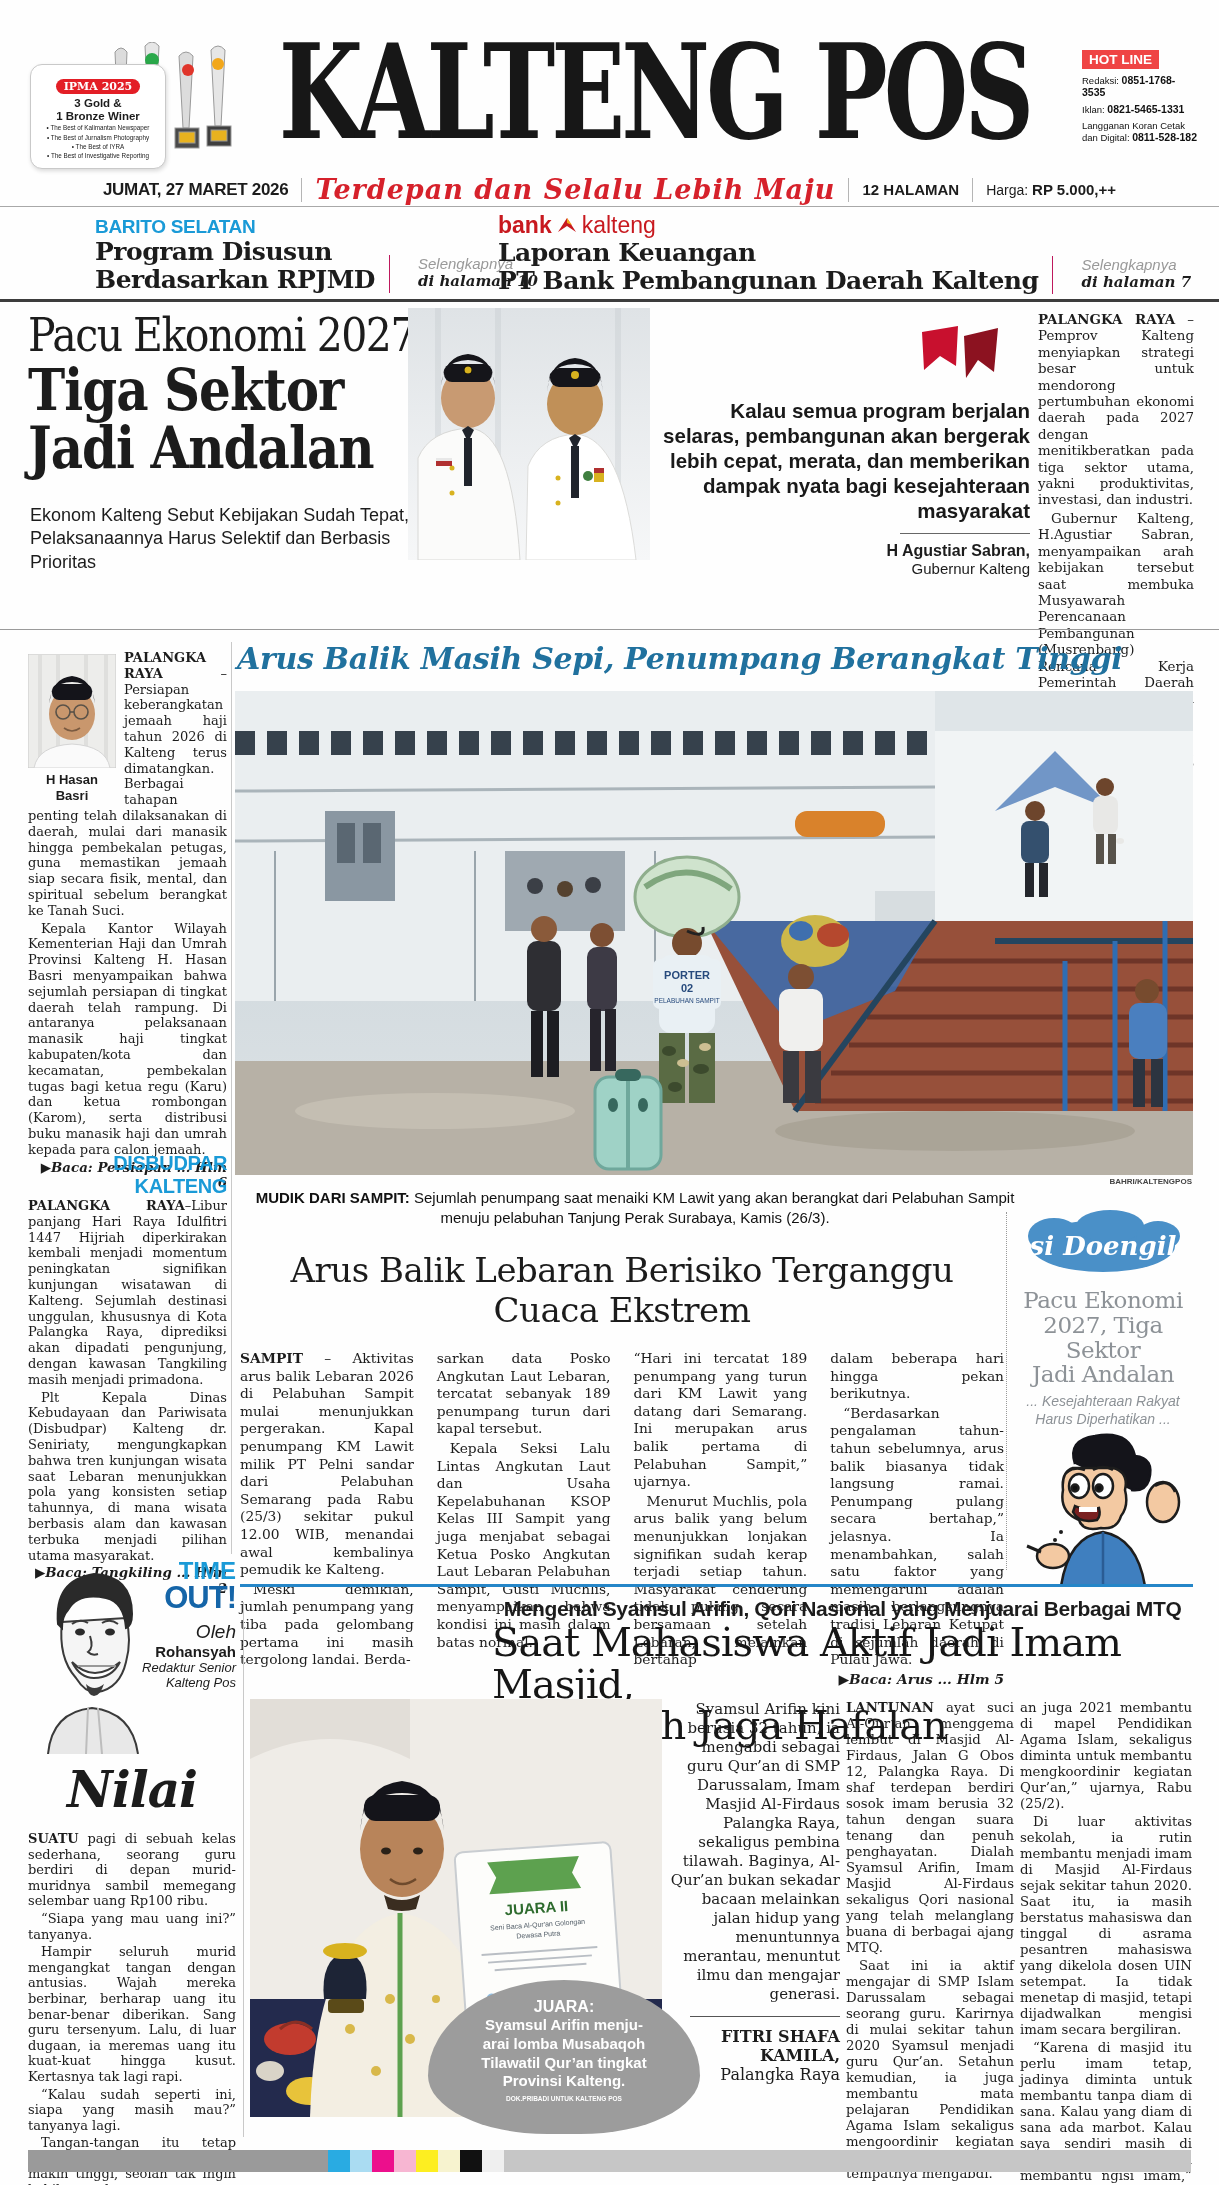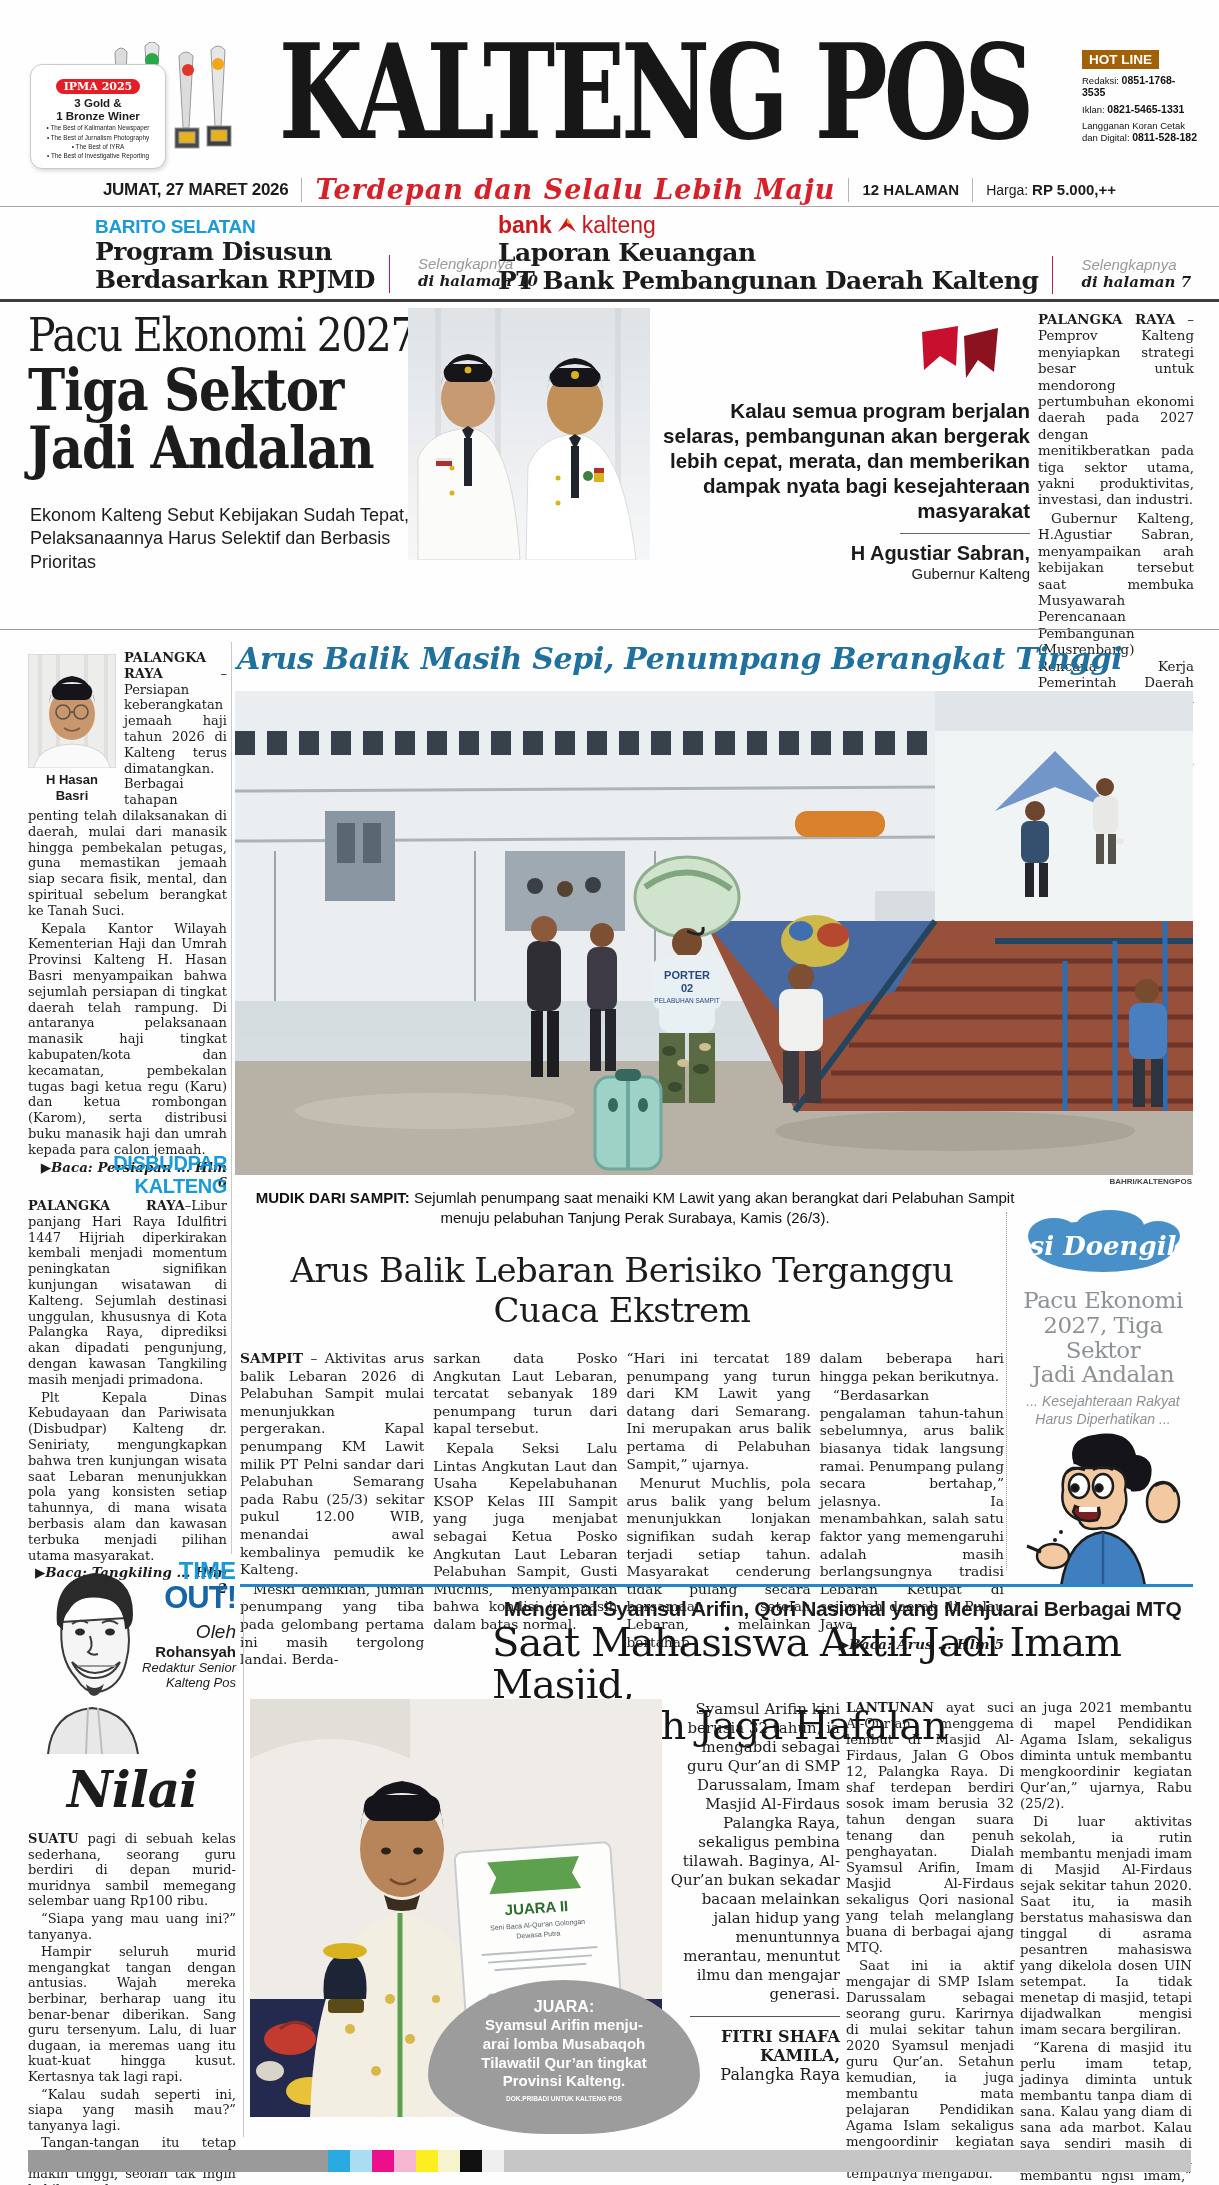--- a/index.html
+++ b/index.html
@@ -18,21 +18,21 @@
               border-radius:12px;padding:10px 6px 8px;text-align:center;box-shadow:1px 2px 4px rgba(0,0,0,.15);z-index:2;}
   .award-badge{display:inline-block;background:#e31e26;color:#fff;font-weight:bold;font-size:11px;
                padding:1px 8px;border-radius:8px;}
   .award-title{font-weight:bold;font-size:11.5px;line-height:1.15;margin-top:3px;font-family:"Liberation Sans",sans-serif;}
   .award-item{font-size:6.3px;line-height:1.45;font-family:"Liberation Sans",sans-serif;color:#222;}
   .award-item::before{content:"• ";}
   .award-trophies{position:absolute;right:0;top:0;z-index:1;}
   .logo-wrap{left:240px;top:18px;width:830px;height:148px;display:flex;align-items:center;justify-content:center;}
   .logo{font-size:99px;font-weight:bold;letter-spacing:-4px;transform:scale(.98,1.32);white-space:nowrap;color:#171717;}
   .hotline{left:1082px;top:50px;width:116px;font-family:"Liberation Sans",sans-serif;}
-  .hotline-badge{display:inline-block;background:#a16207;color:#fff;font-weight:bold;font-size:13.5px;padding:2px 7px;}
+  .hotline-badge{display:inline-block;background:#ef4444;color:#fff;font-weight:bold;font-size:13.5px;padding:2px 7px;}
   .hl-line{font-size:9.5px;margin-top:5px;color:#111;}
   .hl-line b{font-size:10.5px;}
   .dateline{left:0;top:174px;width:1219px;display:flex;justify-content:center;align-items:center;gap:13px;}
   .dl-date{font-family:"Liberation Sans",sans-serif;font-weight:bold;font-size:17px;letter-spacing:-.3px;}
   .dl-tag{color:#d6212b;font-style:italic;font-weight:bold;font-size:27px;letter-spacing:1px;}
   .dl-pages{font-family:"Liberation Sans",sans-serif;font-weight:bold;font-size:15px;}
   .dl-price{font-family:"Liberation Sans",sans-serif;font-size:14px;}
   .dl-price b{font-size:15px;}
   .sep{width:1px;height:24px;background:#b5b5b5;}
   .rule1{left:0;top:206px;width:1219px;height:1px;background:#a8a8a8;}
@@ -53,21 +53,21 @@
   
   .lead-head{left:28px;top:310px;width:400px;transform:scaleY(1.14);transform-origin:0 0;}
   .lh1{font-size:41px;font-weight:400;letter-spacing:-1.5px;line-height:1.1;}
   .lh2{font-size:50px;font-weight:bold;letter-spacing:-1px;line-height:1.02;}
   .lead-deck{left:30px;top:504px;width:420px;font-family:"Liberation Sans",sans-serif;font-size:18px;line-height:1.3;}
   .officials{left:408px;top:308px;width:242px;height:252px;}
   .qicon{left:920px;top:326px;}
   .lead-quote{left:652px;top:398px;width:378px;text-align:right;}
   .lead-quote .q{font-family:"Liberation Sans",sans-serif;font-weight:bold;font-size:20.5px;line-height:1.22;color:#191919;}
   .attr-rule{margin:10px 0 8px auto;width:130px;height:1px;background:#666;}
-  .attr-a{font-family:"Liberation Sans",sans-serif;font-weight:bold;font-size:20px;}
+  .attr-a{font-family:"Liberation Sans",sans-serif;font-weight:bold;font-size:16px;}
   .attr-r{font-family:"Liberation Sans",sans-serif;font-size:15px;}
   .lead-body{left:1038px;top:311px;width:156px;font-size:13.4px;line-height:16.4px;}
   .lead-body .more, .haji .more, .disb .more{font-size:13.4px;}
 
   
   .vrule1{left:231px;top:642px;width:1px;height:912px;background:#c9c9c9;}
   .haji{left:28px;top:642px;width:199px;}
   .haji-title{font-size:23px;font-weight:bold;line-height:1.1;letter-spacing:-.6px;}
   .haji-photo{float:left;width:88px;margin:4px 8px 2px 0;text-align:center;}
   .haji-cap{font-family:"Liberation Sans",sans-serif;font-weight:bold;font-size:13px;}
@@ -87,21 +87,21 @@
 
   
   .vdot{left:1006px;top:1212px;height:358px;border-left:1px dotted #999;width:0;}
   .doengil{left:1014px;top:1206px;width:178px;text-align:center;}
   .dg-title{font-size:23px;color:#8d9297;line-height:1.08;letter-spacing:-.5px;margin-top:6px;}
   .dg-sub{font-family:"Liberation Sans",sans-serif;font-style:italic;font-size:14px;color:#8d9297;line-height:1.25;margin-top:6px;}
 
   
   .arus{left:240px;top:1250px;width:764px;}
   .arus-head{text-align:center;font-size:34px;letter-spacing:-.5px;color:#1b1b1b;}
-  .arus-cols{display:flex;gap:9px;margin-top:20px;}
+  .arus-cols{display:flex;gap:23px;margin-top:20px;}
   .arus-col{flex:1;font-size:13.8px;line-height:17.6px;}
   .rule-blue{left:240px;top:1584px;width:953px;height:3px;background:#2586c8;}
 
   
   .vrule2{left:243px;top:1602px;width:1px;height:535px;background:#c9c9c9;}
   .timeout{left:28px;top:1556px;width:208px;}
   .to-header{position:relative;height:202px;}
   .to-logo{position:absolute;right:0;top:4px;text-align:right;font-family:"Liberation Sans",sans-serif;}
   .to-l1{color:#1a9ad7;font-weight:bold;font-size:24px;line-height:.9;}
   .to-l2{color:#1565a8;font-weight:bold;font-size:31px;line-height:1;letter-spacing:-1px;}

